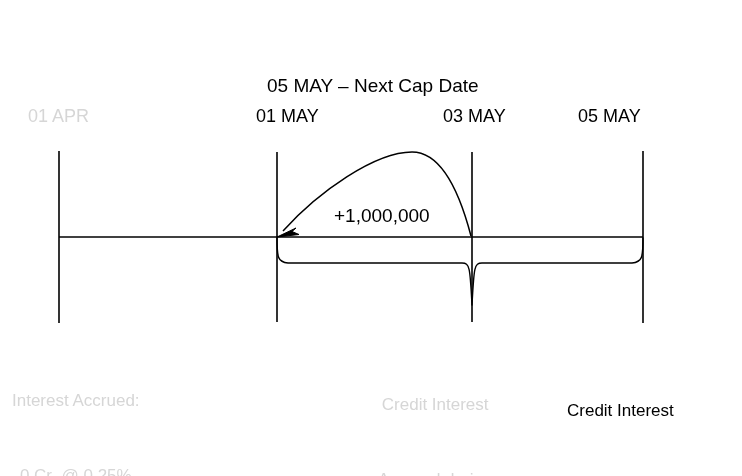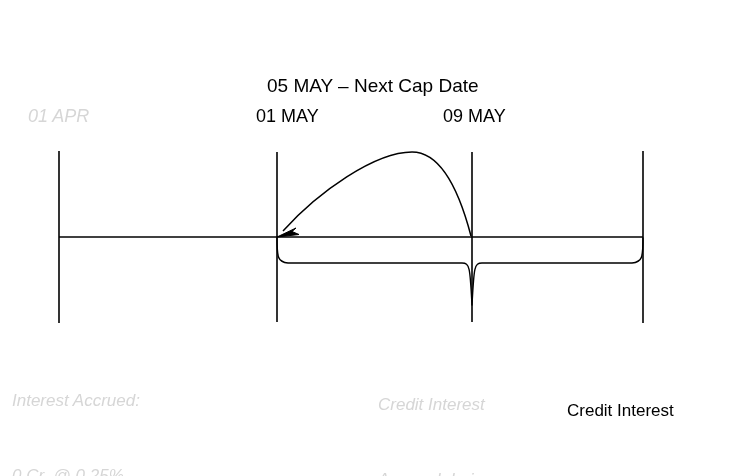--- a/index.html
+++ b/index.html
@@ -10,37 +10,37 @@
     width: 742px;
     height: 476px;
     background: #ffffff;
     font-family: "Liberation Sans", sans-serif;
     overflow: hidden;
   }
   #canvas {
     position: relative;
     width: 742px;
     height: 476px;
+    text-align: center;
   }
   #diagram-svg {
     position: absolute;
     left: 0;
     top: 0;
     width: 742px;
     height: 476px;
   }
   .txt {
     position: absolute;
     white-space: pre;
     color: #000000;
     line-height: 25px;
   }
   .muted {
     color: #d6d6d6;
-    font-style: italic;
   }
 
   
   #title-block {
     left: 267px;
     top: 16px;
     font-size: 19px;
     line-height: 28px;
   }
 
@@ -96,22 +96,24 @@
              L 632 263
              C 642 262 643 258 643 238" fill="none" stroke="#000000" stroke-width="1.4" stroke-linecap="round" stroke-linejoin="round"></path>
   </svg>
 
   <div class="txt" id="title-block">
     <div>05 MAY – Next Cap Date</div>
   </div>
 
   <div class="txt date-label muted" id="date-label-0">01 APR</div>
   <div class="txt date-label" id="date-label-1">01 MAY</div>
-  <div class="txt date-label" id="date-label-2">09 MAY</div>
+  <div class="txt date-label" id="date-label-2">03 MAY</div>
+  <div class="txt date-label" id="date-label-3">05 MAY</div>
 
+  <div class="txt" id="arc-value-label">+1,000,000</div>
 
   <div class="txt note-block muted" id="note-left">
     <div>Interest Accrued:</div>
     <div>0 Cr  @ 0.25%</div>
   </div>
 
   <div class="txt note-block muted" id="note-center">
     <div>Credit Interest</div>
     <div>Accrued during</div>
     

